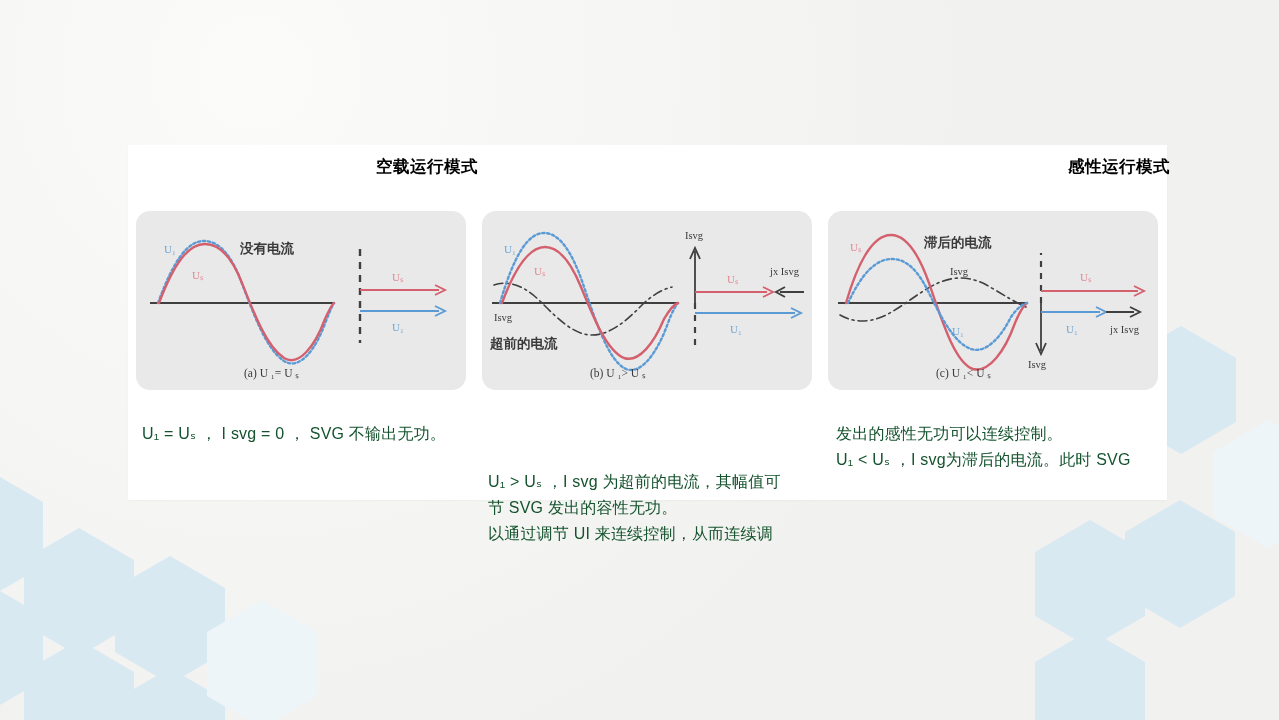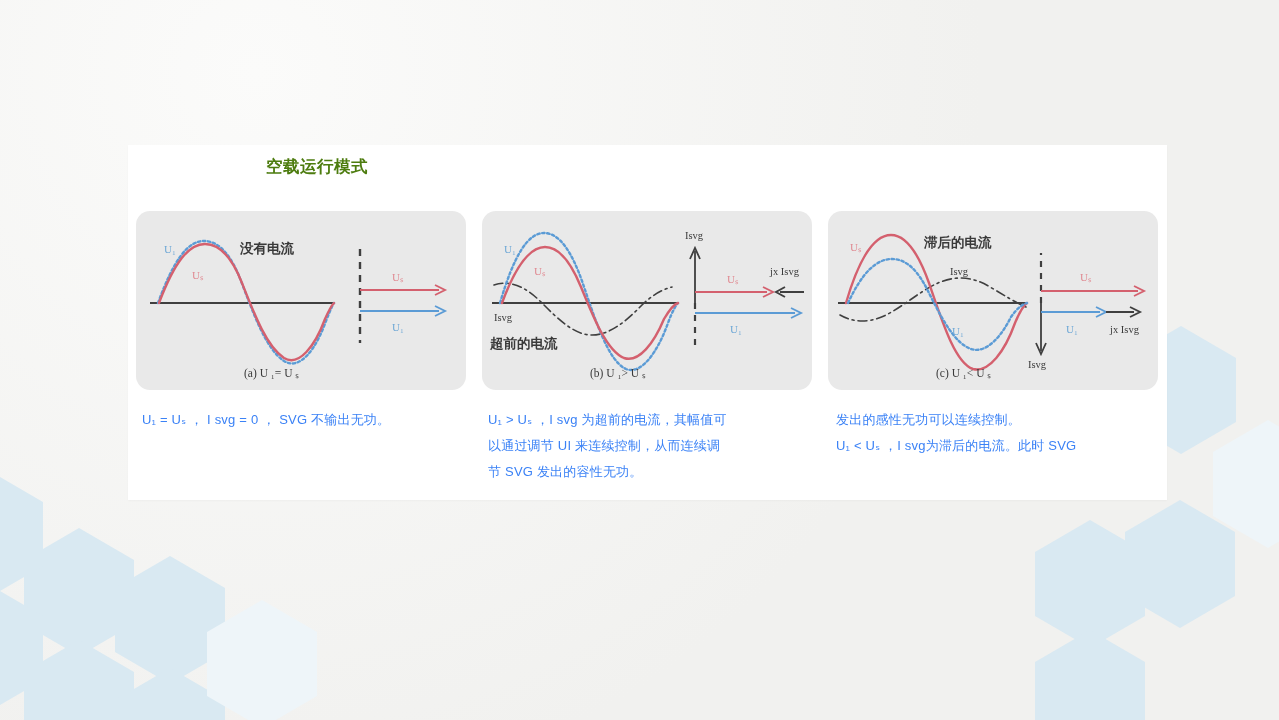--- a/index.html
+++ b/index.html
@@ -25,46 +25,46 @@
   }
   .col{
     position:absolute;
     top:0; width:346px; height:100%;
   }
   .col-1{left:0px;}
   .col-2{left:346px;}
   .col-3{left:692px;}
   .col-title{
     position:absolute;
-    top:11px;left:16px;width:100%;
-    text-align:center;
+    top:11px;left:4px;width:100%;
+    text-align:right;
     font-size:16.5px;
     font-weight:bold;
-    color:#4d7c0f;
+    color:#000000;
     letter-spacing:.5px;
   }
   .panel{
     position:absolute;
     top:66px; left:8px;
     width:330px; height:179px;
     background:#e9e9e9;
     border-radius:14px;
     overflow:hidden;
   }
   .panel svg{display:block;}
   .caption{
     position:absolute;
-    top:262px; left:14px; right:6px;
-    font-size:13px;
+    top:276px; left:14px; right:6px;
+    font-size:16px;
     line-height:26px;
-    color:#3b82f6;
+    color:#14532d;
     letter-spacing:.2px;
   }
   .cap-3{left:16px;}
-  .cap-2{left:14px;}
+  .cap-2{left:14px;margin-top:48px;}
 </style>
 </head>
 <body>
 
 <div id="bg-noise"></div>
 
 <svg id="hex-layer" width="1279" height="720" viewBox="0 0 1279 720">
   <g fill="#d9e9f2">
 
     <polygon points="79,528 134,560 134,624 79,656 24,624 24,560"></polygon>
@@ -162,26 +162,27 @@
         <text x="245" y="72" font-size="11" fill="#e08a92" font-family="'Liberation Serif',serif">Uₛ</text>
         <text x="248" y="122" font-size="11" fill="#6fa8d6" font-family="'Liberation Serif',serif">U₁</text>
         <text x="288" y="64" font-size="10.5" fill="#3a3a3a" font-family="'Liberation Serif',serif">jx Isvg</text>
 
         <text x="108" y="166" font-size="11.5" fill="#3a3a3a" font-family="'Liberation Serif',serif">(b)  U ₁&gt; U ₛ</text>
       </svg>
     </div>
 
     <div class="caption cap-2">
       <div>U₁ &gt; Uₛ ，I svg 为超前的电流，其幅值可</div>
+      <div>节 SVG 发出的容性无功。</div>
       <div>以通过调节 UI 来连续控制，从而连续调</div>
-      <div>节 SVG 发出的容性无功。</div>
     </div>
   </div>
 
   <div class="col col-3">
+    <div class="col-title">感性运行模式</div>
 
     <div class="panel">
       <svg width="330" height="179" viewBox="0 0 330 179">
         <line x1="10" y1="92" x2="200" y2="92" stroke="#3f3f3f" stroke-width="1.8"></line>
 
         <path d="M12,104 C26,112 42,112 58,104 C76,95 92,80 110,72 C128,64 146,66 162,76
                  C176,84 188,92 198,96" fill="none" stroke="#3f3f3f" stroke-width="1.6" stroke-dasharray="9 4 2 4" stroke-linecap="round"></path>
 
         <path d="M18,92 C32,44 47,24 63,24 C79,24 91,44 101,72 C114,110 127,152 145,158
                  C161,162 177,140 187,112 C192,100 196,94 199,92" fill="none" stroke="#d4606e" stroke-width="2.4" stroke-linecap="round"></path>

